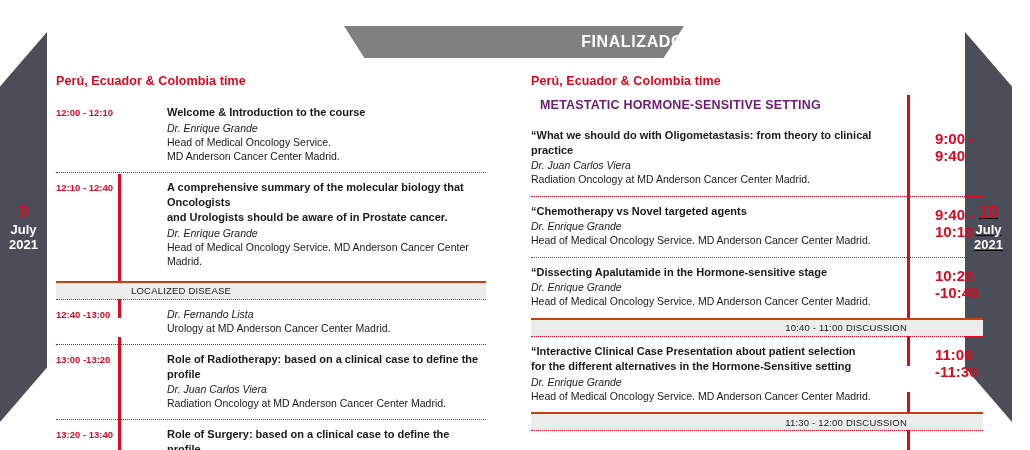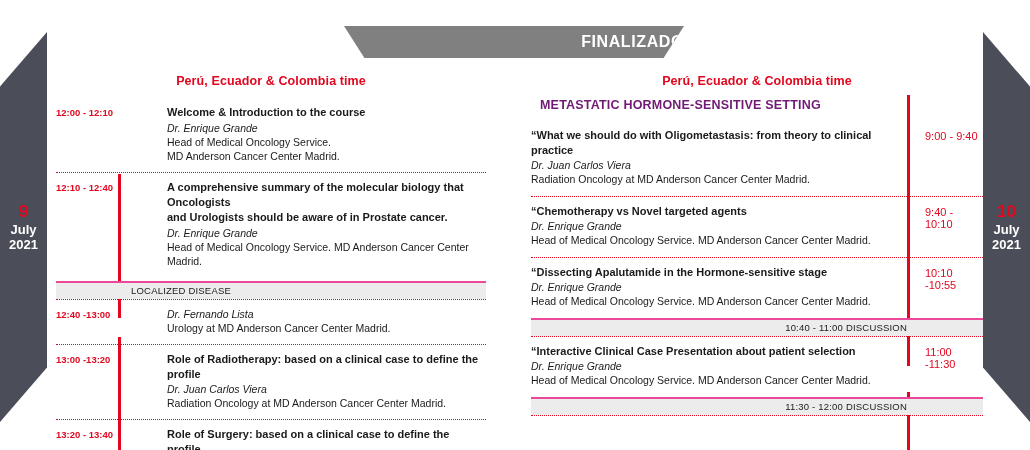--- a/index.html
+++ b/index.html
@@ -52,23 +52,24 @@
     align-items: center;
     justify-content: center;
     line-height: 1.18;
   }
   .side-tab.left {
     left: 0px;
     -webkit-clip-path: polygon(0 14%, 100% 0, 100% 86%, 0 100%);
     clip-path: polygon(0 14%, 100% 0, 100% 86%, 0 100%);
   }
   .side-tab.right {
-    right: 0px;
+    right: 18px;
     -webkit-clip-path: polygon(0 0, 100% 14%, 100% 100%, 0 86%);
     clip-path: polygon(0 0, 100% 14%, 100% 100%, 0 86%);
+    text-decoration: underline;
   }
   .tab-day {
     color: #e2071f;
     font-size: 17px;
     font-weight: bold;
   }
   .tab-month, .tab-year {
     color: #ffffff;
     font-size: 13px;
     font-weight: bold;
@@ -81,21 +82,20 @@
   }
   .col.left-col  { left: 56px;  width: 430px; }
   .col.right-col { left: 531px; width: 452px; }
 
   .col-heading {
     color: #e2071f;
     font-size: 12.5px;
     font-weight: bold;
     margin: 0 0 10px 0;
     letter-spacing: 0.1px;
-    text-align: center;
   }
   .section-heading {
     color: #701a75;
     font-size: 12.5px;
     font-weight: bold;
     margin: 0 0 9px 0;
     letter-spacing: 0.2px;
     padding-left: 9px;
   }
 
@@ -143,23 +143,23 @@
   .row-right .body {
     flex: 1 1 auto;
     width: 376px;
     padding-right: 10px;
     box-sizing: border-box;
   }
   .row-right .time {
     flex: 0 0 76px;
     width: 76px;
     color: #e2071f;
-    font-size: 11px;
-    font-weight: normal;
-    padding-left: 18px;
+    font-size: 15px;
+    font-weight: bold;
+    padding-left: 28px;
     padding-top: 2px;
     box-sizing: border-box;
   }
 
   .title {
     font-size: 11px;
     font-weight: bold;
     color: #1a1a1a;
     line-height: 1.33;
     margin: 0 0 1px 0;
@@ -175,21 +175,21 @@
     font-size: 10.5px;
     color: #1a1a1a;
     line-height: 1.35;
     margin: 0;
   }
 
   
   .gray-bar {
     position: relative;
     background: #ececec;
-    border-top: 2px solid #ec4899;
+    border-top: 2px solid #c2410c;
     height: 18px;
     display: flex;
     align-items: center;
     box-sizing: border-box;
   }
   .gray-bar.left-bar  { margin: 3px 0 0 0; }
   .gray-bar .bar-label-left {
     font-size: 9.5px;
     color: #1a1a1a;
     padding-left: 75px;
@@ -319,31 +319,32 @@
     </div>
 
     <div class="dotted-sep"></div>
 
     <div class="row row-right">
       <div class="body">
         <div class="title">“Dissecting Apalutamide in the Hormone-sensitive stage</div>
         <div class="speaker">Dr. Enrique Grande</div>
         <div class="affil">Head of Medical Oncology Service. MD Anderson Cancer Center Madrid.</div>
       </div>
-      <div class="time">10:10 -10:55</div>
+      <div class="time">10:20 -10:40</div>
     </div>
 
     <div class="gray-bar">
       <span class="bar-label-center">10:40  - 11:00  DISCUSSION</span>
     </div>
     <div class="dotted-sep"></div>
 
     <div class="row row-right">
       <div class="body">
         <div class="title">“Interactive Clinical Case Presentation about patient selection</div>
+        <div class="title">for the different alternatives in the Hormone-Sensitive setting</div>
         <div class="speaker">Dr. Enrique Grande</div>
         <div class="affil">Head of Medical Oncology Service. MD Anderson Cancer Center Madrid.</div>
       </div>
       <div class="time">11:00 -11:30</div>
     </div>
 
     <div class="gray-bar">
       <span class="bar-label-center">11:30  - 12:00  DISCUSSION</span>
     </div>
     <div class="dotted-sep"></div>

